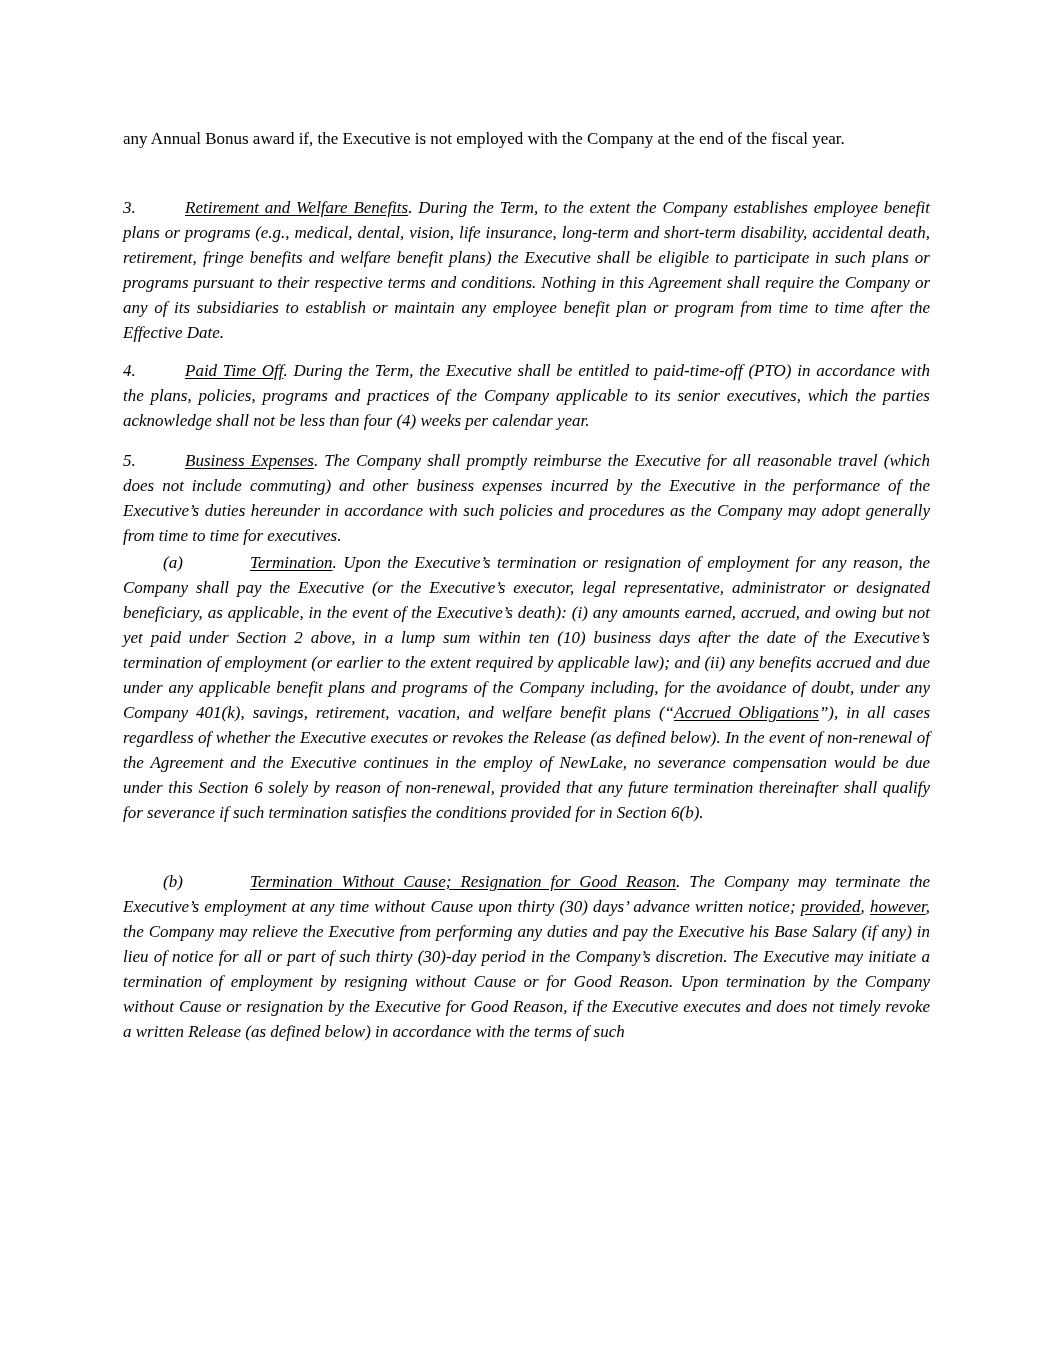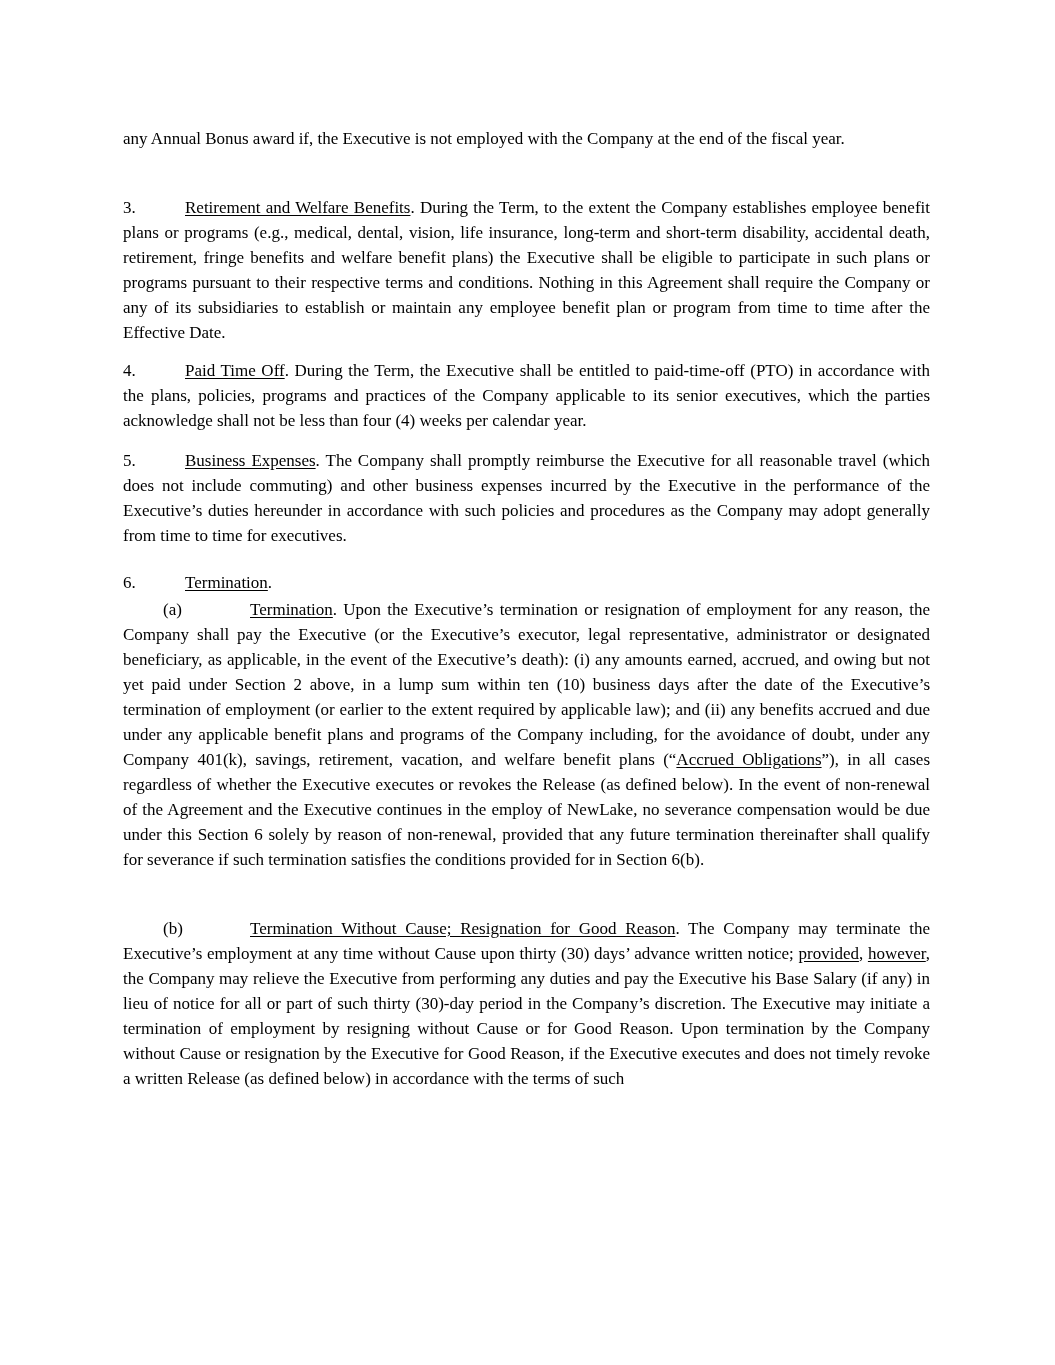--- a/index.html
+++ b/index.html
@@ -19,21 +19,21 @@
   .doc {
     font-family: "Liberation Serif", "DejaVu Serif", serif;
     font-size: 17px;
     line-height: 25px;
     color: #000000;
     text-align: justify;
   }
   p.para {
     margin: 0;
   }
-  .para + .para { margin-top: 13px; }
+  .para + .para { margin-top: 13px; font-style: italic; }
   .para[data-para="sec3"]  { margin-top: 44px; }
   .para[data-para="sec5"]  { margin-top: 15px; }
   .para[data-para="sec6"]  { margin-top: 22px; }
   .para[data-para="sub-a"] { margin-top: 2px; }
   .para[data-para="sub-b"] { margin-top: 44px; }
 
   
   .section > .marker {
     display: inline-block;
     width: 62px;
@@ -54,17 +54,16 @@
 </style>
 </head>
 <body>
 
 <div class="page" style="background: rgb(255, 255, 255);">
   <div class="doc" style="color: rgb(0, 0, 0);">
       <p class="para body" data-para="intro"><span>any Annual Bonus award if, the Executive is not employed with the Company at the end of the fiscal year.</span></p>
       <p class="para section" data-para="sec3"><span class="marker">3.</span><span class="u">Retirement and Welfare Benefits</span><span>. During the Term, to the extent the Company establishes employee benefit plans or programs (e.g., medical, dental, vision, life insurance, long-term and short-term disability, accidental death, retirement, fringe benefits and welfare benefit plans) the Executive shall be eligible to participate in such plans or programs pursuant to their respective terms and conditions. Nothing in this Agreement shall require the Company or any of its subsidiaries to establish or maintain any employee benefit plan or program from time to time after the Effective Date.</span></p>
       <p class="para section" data-para="sec4"><span class="marker">4.</span><span class="u">Paid Time Off</span><span>. During the Term, the Executive shall be entitled to paid-time-off (PTO) in accordance with the plans, policies, programs and practices of the Company applicable to its senior executives, which the parties acknowledge shall not be less than four (4) weeks per calendar year.</span></p>
       <p class="para section" data-para="sec5"><span class="marker">5.</span><span class="u">Business Expenses</span><span>. The Company shall promptly reimburse the Executive for all reasonable travel (which does not include commuting) and other business expenses incurred by the Executive in the performance of the Executive’s duties hereunder in accordance with such policies and procedures as the Company may adopt generally from time to time for executives.</span></p>
-      <p class="para section" data-para="sec6"><span class="marker">6.</span><span class="u">Termination</span><span>.</span></p>
       <p class="para subsection" data-para="sub-a"><span class="first-indent"></span><span class="marker">(a)</span><span class="u">Termination</span><span>. Upon the Executive’s termination or resignation of employment for any reason, the Company shall pay the Executive (or the Executive’s executor, legal representative, administrator or designated beneficiary, as applicable, in the event of the Executive’s death): (i) any amounts earned, accrued, and owing but not yet paid under Section 2 above, in a lump sum within ten (10) business days after the date of the Executive’s termination of employment (or earlier to the extent required by applicable law); and (ii) any benefits accrued and due under any applicable benefit plans and programs of the Company including, for the avoidance of doubt, under any Company 401(k), savings, retirement, vacation, and welfare benefit plans (“</span><span class="u">Accrued Obligations</span><span>”), in all cases regardless of whether the Executive executes or revokes the Release (as defined below). In the event of non-renewal of the Agreement and the Executive continues in the employ of NewLake, no severance compensation would be due under this Section 6 solely by reason of non-renewal, provided that any future termination thereinafter shall qualify for severance if such termination satisfies the conditions provided for in Section 6(b).</span></p>
       <p class="para subsection" data-para="sub-b"><span class="first-indent"></span><span class="marker">(b)</span><span class="u">Termination Without Cause; Resignation for Good Reason</span><span>. The Company may terminate the Executive’s employment at any time without Cause upon thirty (30) days’ advance written notice; </span><span class="u">provided</span><span>, </span><span class="u">however</span><span>, the Company may relieve the Executive from performing any duties and pay the Executive his Base Salary (if any) in lieu of notice for all or part of such thirty (30)-day period in the Company’s discretion. The Executive may initiate a termination of employment by resigning without Cause or for Good Reason. Upon termination by the Company without Cause or resignation by the Executive for Good Reason, if the Executive executes and does not timely revoke a written Release (as defined below) in accordance with the terms of such</span></p>
     </div>
 </div>
 
 </body></html>

